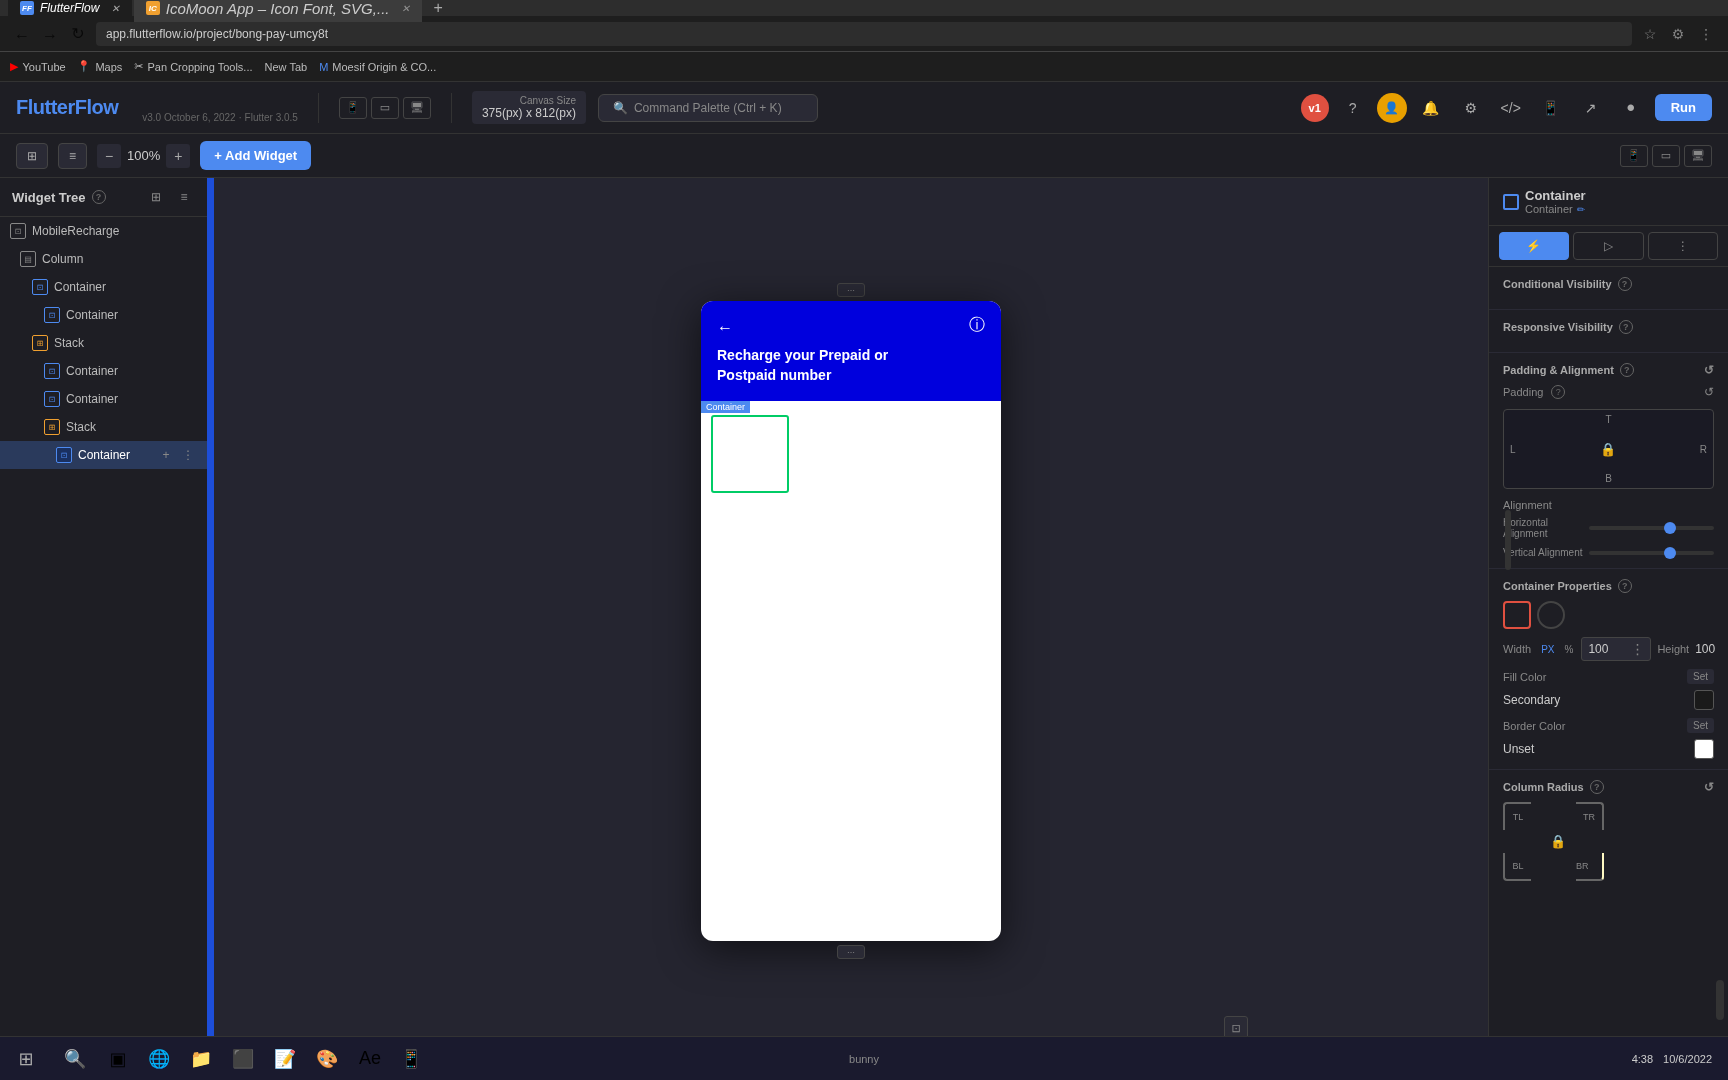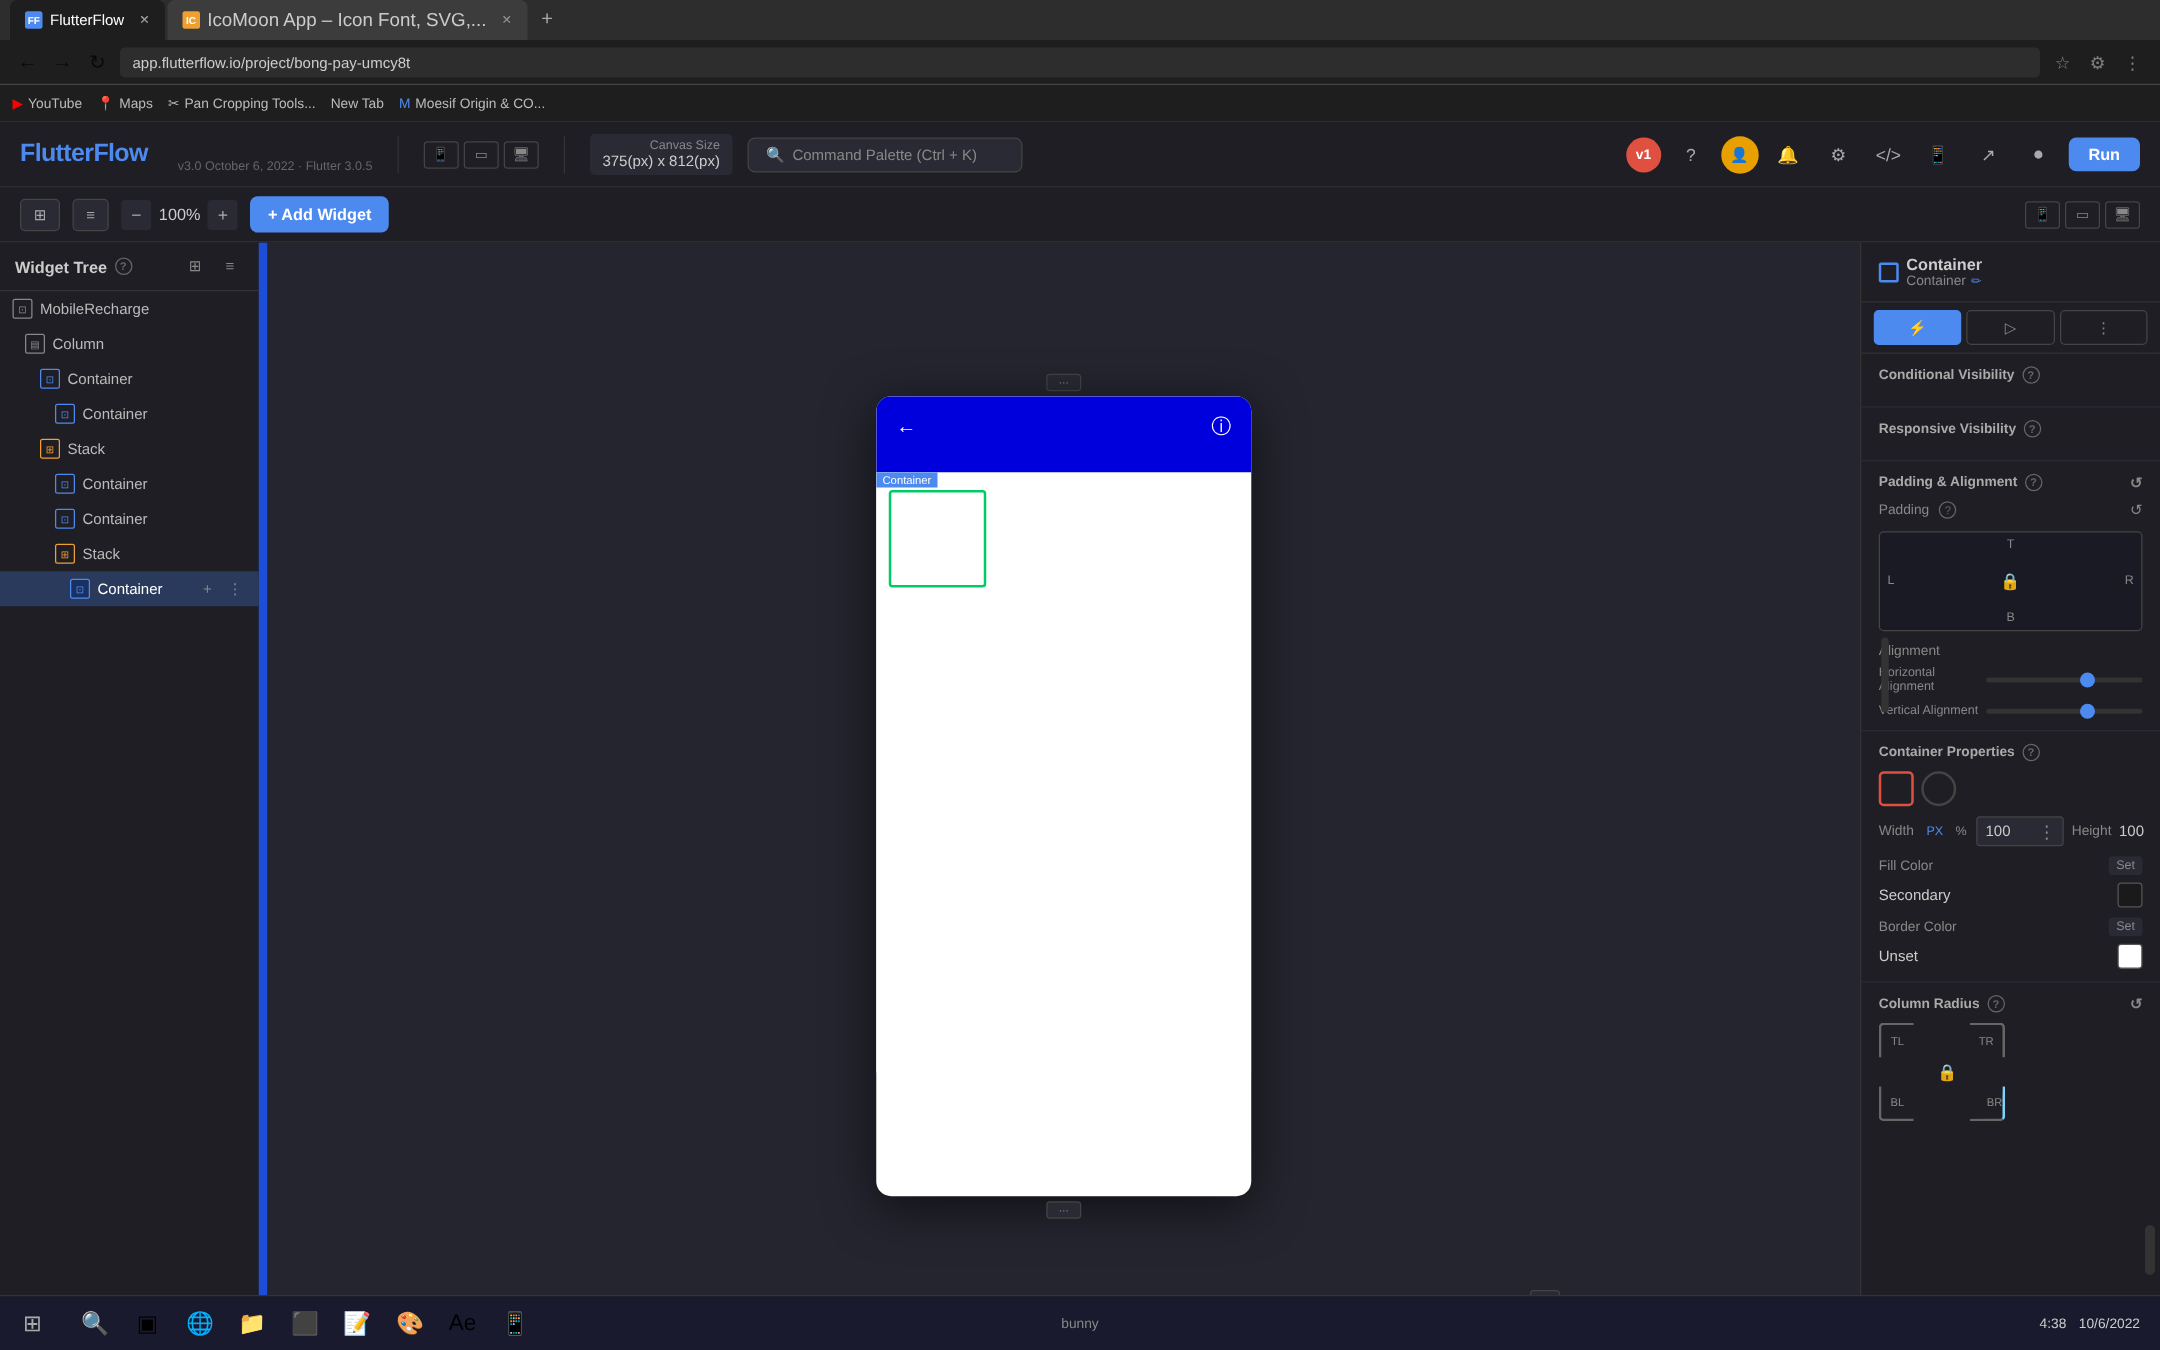--- a/index.html
+++ b/index.html
@@ -1,19 +1,19 @@
 <!DOCTYPE html>
 <html><head>
   <meta charset="utf-8">
   <style>
     * { margin: 0; padding: 0; box-sizing: border-box; }
     body { width: 1728px; height: 1080px; background: #1a1a2e; font-family: 'Segoe UI', Arial, sans-serif; overflow: hidden; position: relative; }
 
     
-    .browser-chrome { background: #2d2d2d; height: 32px; display: flex; align-items: center; padding: 0 8px; gap: 0; }
+    .browser-chrome { background: #2d2d2d; height: 16px; display: flex; align-items: center; padding: 0 8px; gap: 0; font-style: italic; }
     .tab { display: flex; align-items: center; gap: 6px; padding: 0 12px; height: 32px; font-size: 12px; color: #ccc; background: #3c3c3c; border-radius: 6px 6px 0 0; margin-right: 2px; }
     .tab.active { background: #1e1e1e; color: #fff; }
     .tab-favicon { width: 14px; height: 14px; border-radius: 2px; }
     .tab-close { margin-left: 6px; opacity: 0.6; font-size: 10px; cursor: pointer; }
     .new-tab { width: 28px; height: 28px; display: flex; align-items: center; justify-content: center; color: #aaa; font-size: 16px; cursor: pointer; }
 
     
     .address-bar { background: #1e1e1e; height: 36px; display: flex; align-items: center; padding: 0 12px; gap: 8px; border-bottom: 1px solid #444; }
     .address-input { flex: 1; background: #2d2d2d; border: none; color: #ccc; font-size: 12px; padding: 4px 10px; border-radius: 4px; height: 24px; }
     .address-icons { display: flex; gap: 8px; color: #aaa; font-size: 14px; }
@@ -359,20 +359,25 @@
           <div class="handle-icon">⋯</div>
         </div>
 
         <div class="phone-frame">
 
           <div class="phone-header">
             <div class="phone-nav">
               <span class="phone-back">←</span>
               <span class="phone-help">ⓘ</span>
             </div>
+            <div class="phone-title">
+              <span>Recharge your Prepaid or</span>
+              <br>
+              <span>Postpaid number</span>
+            </div>
           </div>
 
           <div style="position:relative;background:white;flex:1;min-height:480px;">
 
             <div style="background:#4d8af0;color:white;font-size:9px;padding:1px 5px;position:absolute;top:0;left:0;z-index:5;">Container</div>
 
             <div style="position:absolute;top:14px;left:10px;width:78px;height:78px;border:2px solid #00cc66;border-radius:3px;background:white;">
             </div>
           </div>
         </div>
@@ -546,21 +551,21 @@
             <span style="color:#888;font-size:13px;">🔒</span>
           </div>
 
           <div></div>
 
           <div style="border-bottom:2px solid #666;border-left:2px solid #666;width:28px;height:28px;border-radius:0 0 0 4px;display:flex;align-items:center;justify-content:center;cursor:pointer;">
             <span style="font-size:9px;color:#888;">BL</span>
           </div>
           <div></div>
 
-          <div style="border-bottom:2px solid #666;border-right:2px solid #7dd3fc;width:28px;height:28px;border-radius:0 0 4px 0;display:flex;align-items:center;justify-content:flex-end;cursor:pointer;">
+          <div style="border-bottom:2px solid #666;border-right:2px solid #fef9c3;width:28px;height:28px;border-radius:0 0 4px 0;display:flex;align-items:center;justify-content:flex-start;cursor:pointer;">
             <span style="font-size:9px;color:#888;">BR</span>
           </div>
         </div>
       </div>
 
     </div>
   </div>
 </div>
 
 <div class="taskbar">

